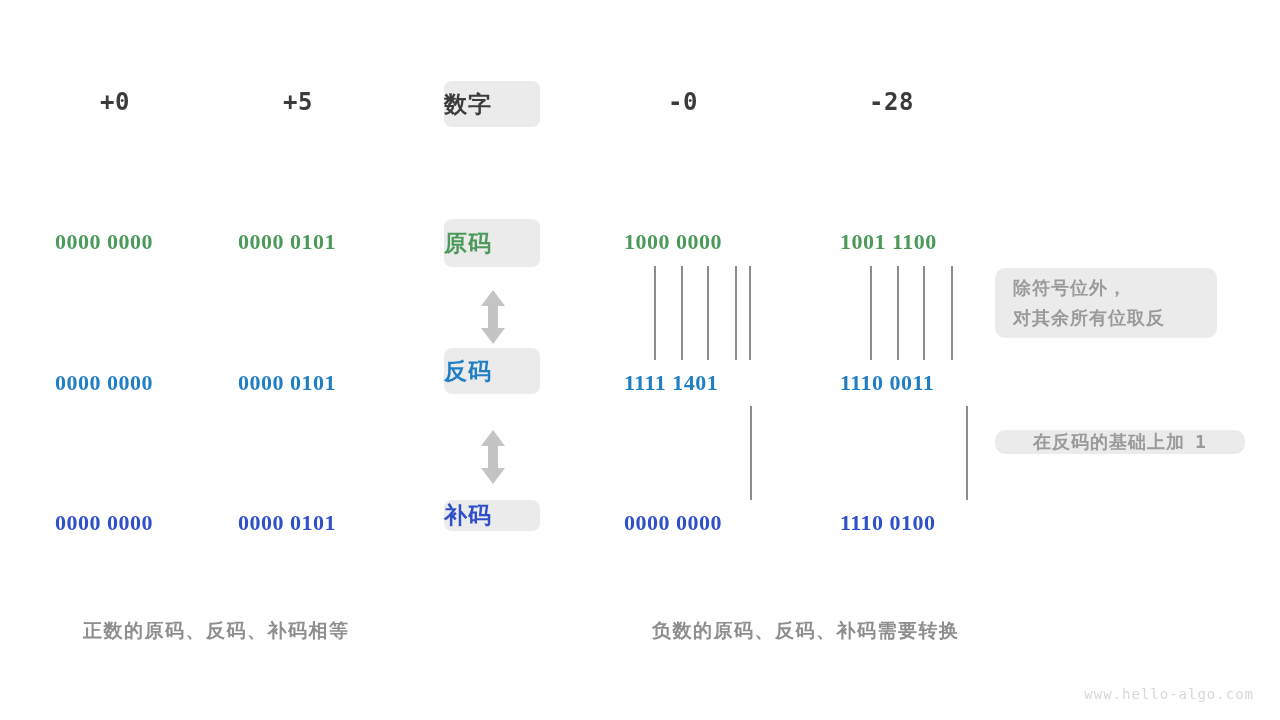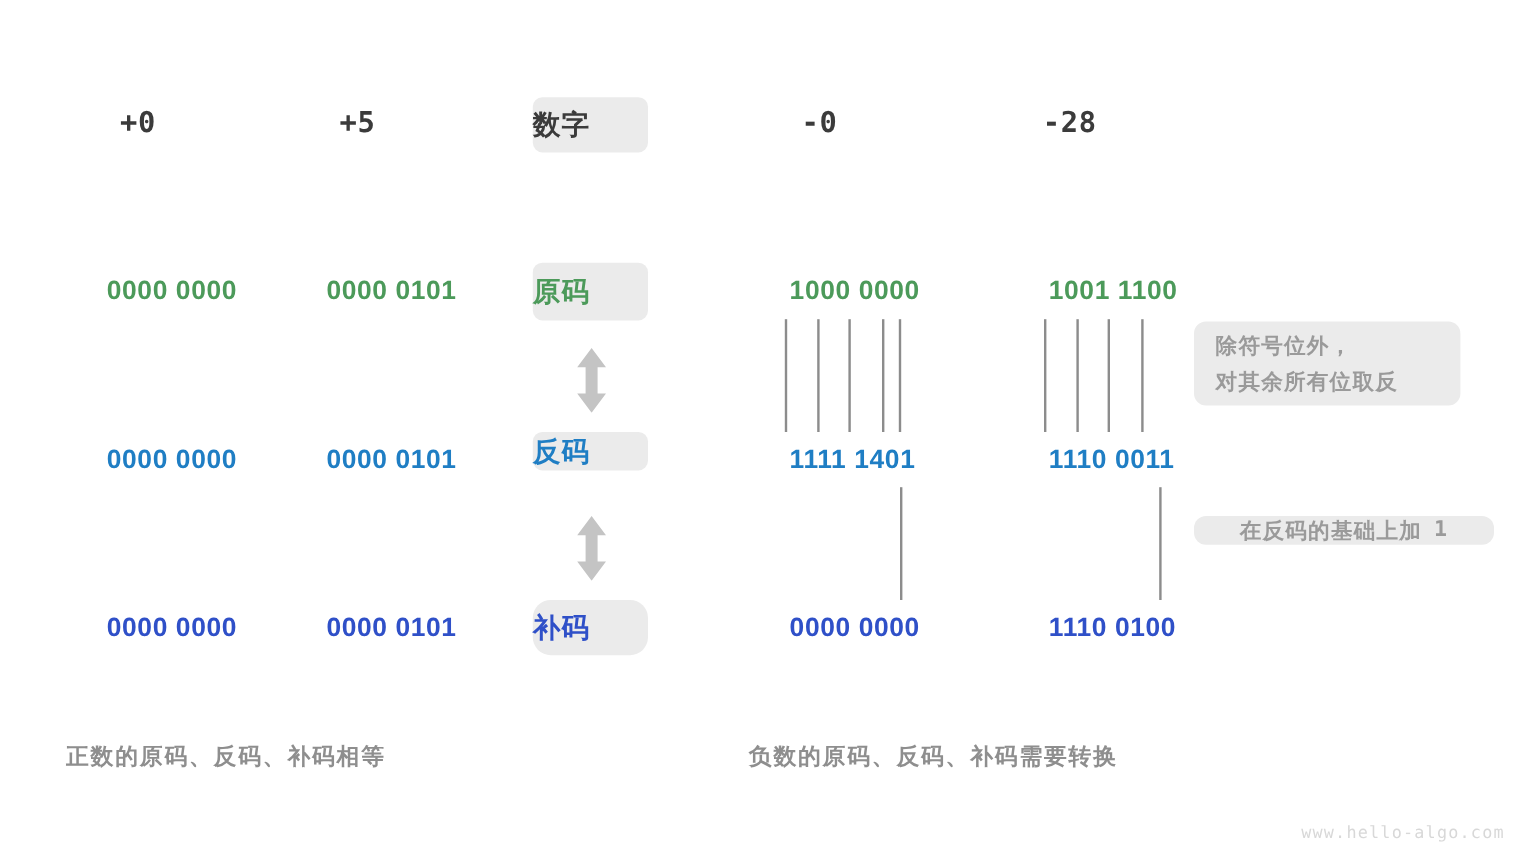--- a/index.html
+++ b/index.html
@@ -22,25 +22,24 @@
   }
 
   
   .cell {
     position: absolute;
     white-space: pre;
   }
 
   
   .mono {
-    font-family: Liberation Sans, sans-serif;
+    font-family: Liberation Serif, serif;
     font-size: 22px;
     font-weight: 700;
     letter-spacing: 0.5px;
-    margin-left: 34px;
   }
   .num-head {
     font-family: "DejaVu Sans Mono", "Liberation Mono", monospace;
     font-size: 24px;
     font-weight: 700;
     color: #3b3b3b;
     letter-spacing: 0.5px;
   }
 
   .c-true   { color: #4c9a5a; }   
@@ -83,20 +82,21 @@
   }
 
   
   .caption {
     position: absolute;
     color: #8e8e8e;
     font-size: 19px;
     font-weight: 700;
     letter-spacing: 1.5px;
     white-space: pre;
+    margin-left: 28px;
   }
 
   
   .watermark {
     position: absolute;
     right: 26px;
     bottom: 18px;
     color: #d8d8d8;
     font-family: "DejaVu Sans Mono", "Liberation Mono", monospace;
     font-size: 14px;
@@ -141,33 +141,33 @@
   </div>
 
   <div class="cell mono c-true" style="left:624px; top:229px;">1000 0000</div>
 
   <div class="cell mono c-true" style="left:840px; top:229px;">1001 1100</div>
 
   <div class="cell mono c-ones" style="left:55px; top:370px;">0000 0000</div>
 
   <div class="cell mono c-ones" style="left:238px; top:370px;">0000 0101</div>
 
-  <div class="chip" style="left:444px; top:360px; width:96px; height:32px;">
+  <div class="chip" style="left:444px; top:348px; width:96px; height:46px;">
     <span class="c-ones">反码</span>
   </div>
 
   <div class="cell mono c-ones" style="left:624px; top:370px;">1111 1401</div>
 
   <div class="cell mono c-ones" style="left:840px; top:370px;">1110 0011</div>
 
   <div class="cell mono c-twos" style="left:55px; top:510px;">0000 0000</div>
 
   <div class="cell mono c-twos" style="left:238px; top:510px;">0000 0101</div>
 
-  <div class="chip" style="left:444px; top:500px; width:96px; height:46px;border-radius:15px;">
+  <div class="chip" style="left:444px; top:500px; width:96px; height:31px;">
     <span class="c-twos">补码</span>
   </div>
 
   <div class="cell mono c-twos" style="left:624px; top:510px;">0000 0000</div>
 
   <div class="cell mono c-twos" style="left:840px; top:510px;">1110 0100</div>
 
   <div class="vline" style="left:654px;  top:266px; height:94px;"></div>
   <div class="vline" style="left:681px;  top:266px; height:94px;"></div>
   <div class="vline" style="left:707px;  top:266px; height:94px;"></div>

